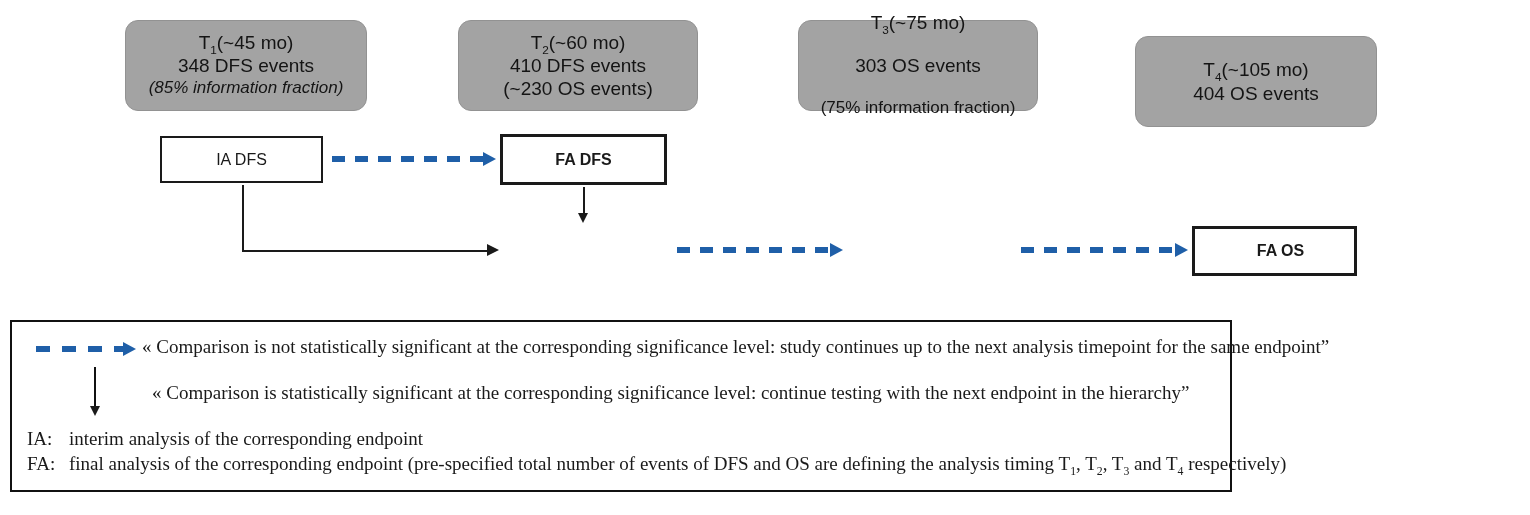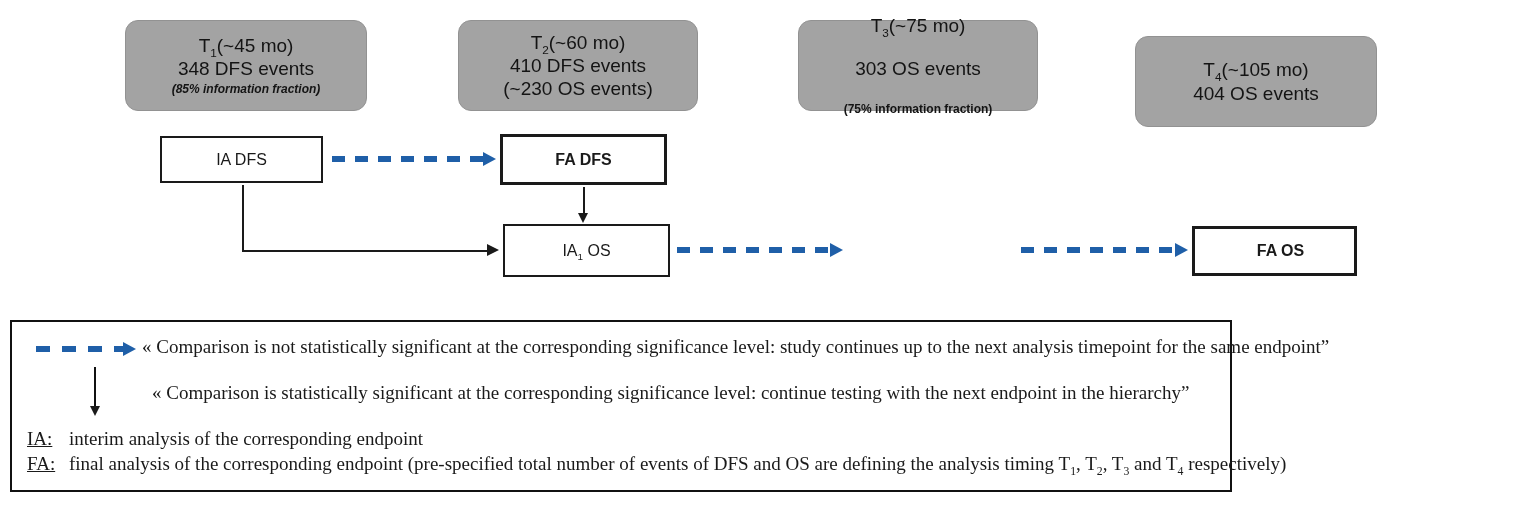--- a/index.html
+++ b/index.html
@@ -8,21 +8,21 @@
     font-family:"Liberation Sans",sans-serif;color:#1a1a1a;overflow:hidden;
   }
   
   .tp{
     position:absolute;height:89px;background:#a3a3a3;border:1px solid #929292;
     border-radius:13px;display:flex;flex-direction:column;justify-content:center;
     align-items:center;text-align:center;line-height:1.22;color:#141414;
   }
   .tp .l1,.tp .l2{font-size:19px;}
   .tp .l3{font-size:19px;}
-  .tp .l3.small{font-size:12px;line-height:1.35;font-weight:bold;}
+  .tp .l3.small{font-size:17px;line-height:1.35;}
   .tp .l3.italic{font-style:italic;}
   sub{font-size:0.62em;line-height:0;}
   
   .node{
     position:absolute;background:#fff;border:2px solid #1a1a1a;
     display:flex;align-items:center;justify-content:center;
     font-size:16px;color:#1a1a1a;box-sizing:border-box;
   }
   .node.thick{border-width:3.5px;font-weight:bold;}
   
@@ -40,21 +40,21 @@
   .hline{position:absolute;height:1.6px;background:#1a1a1a;}
   .head-right{position:absolute;width:0;height:0;border-left:12px solid #1a1a1a;border-top:6.5px solid transparent;border-bottom:6.5px solid transparent;}
   .head-down{position:absolute;width:0;height:0;border-top:10px solid #1a1a1a;border-left:5.5px solid transparent;border-right:5.5px solid transparent;}
   
   .legend{
     position:absolute;left:10px;top:320px;width:1222px;height:172px;
     border:2.5px solid #111;box-sizing:border-box;background:#fff;
     font-family:"Liberation Serif",serif;font-size:19px;color:#1a1a1a;
   }
   .legend .txt{position:absolute;white-space:nowrap;}
-  .legend .def-label{display:inline-block;width:42px;text-decoration:underline;}
+  .legend .def-label{display:inline-block;width:42px;}
   .legend .dash-arrow .dashes{background:repeating-linear-gradient(to right,#1f5fa8 0 14px,transparent 14px 26px);}
   .legend .vline{width:2.4px;}
 </style>
 </head>
 <body>
 
 <div class="canvas">
 
   <div class="tp" style="left:125px;top:20px;width:240px;">
     <div class="l1"><span>T</span><sub>1</sub><span>(~45 mo)</span></div>
@@ -74,23 +74,20 @@
   <div class="tp" style="left:1135px;top:36px;width:240px;">
     <div class="l1"><span>T</span><sub>4</sub><span>(~105 mo)</span></div>
     <div class="l2">404 OS events</div>
   </div>
 
   <div class="node" style="left:160px;top:136px;width:163px;height:47px;">
     <span><span>IA DFS</span><sub></sub><span></span></span>
   </div>
   <div class="node thick" style="left:500px;top:134px;width:167px;height:51px;">
     <span><span>FA DFS</span><sub></sub><span></span></span>
-  </div>
-  <div class="node" style="left:503px;top:224px;width:167px;height:53px;">
-    <span><span>IA</span><sub>1</sub><span> OS</span></span>
   </div>
   <div class="node thick" style="left:1192px;top:226px;width:165px;height:50px;padding-left:12px;">
     <span><span>FA OS</span><sub></sub><span></span></span>
   </div>
 
   <div class="dash-arrow" style="left:332px;top:152px;width:164px;">
     <span class="dashes"></span>
       <span class="head"></span>
   </div>
   <div class="dash-arrow" style="left:677px;top:243px;width:166px;">

